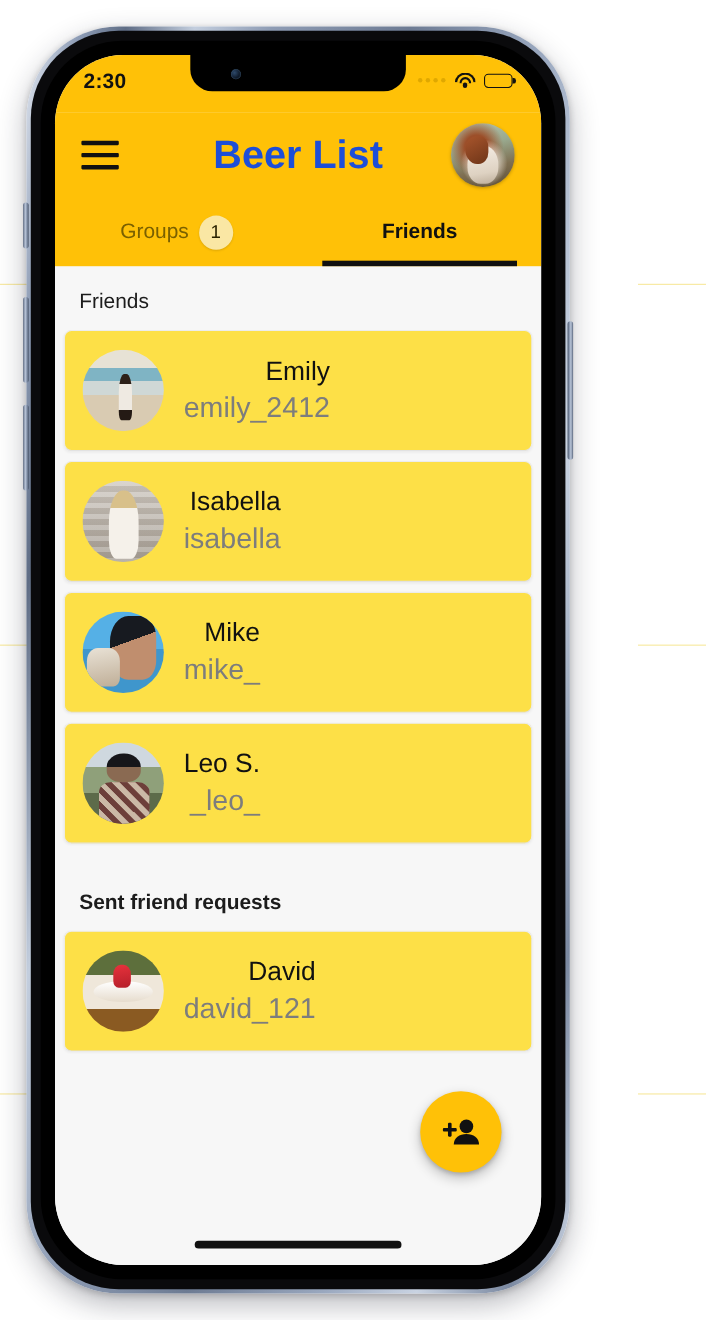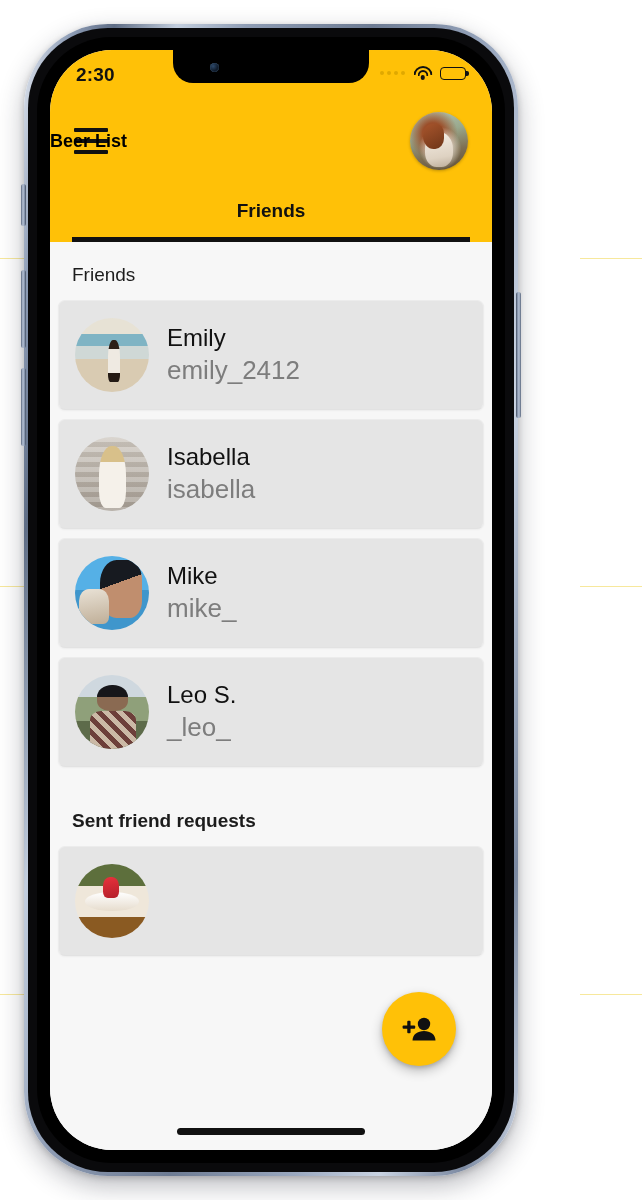--- a/index.html
+++ b/index.html
@@ -89,22 +89,22 @@
 
   
   .appbar {
     position:absolute; top:52px; left:0; right:0; height:78px;
     background:#FFC107; z-index:20;
     display:flex; align-items:center; padding:0 24px;
   }
   .hamburger { width:34px; height:26px; display:flex; flex-direction:column; justify-content:space-between; cursor:pointer; }
   .hamburger i { display:block; height:4px; background:#111; border-radius:1px; }
   .appbar-title {
-    position:absolute; left:0; right:0; 
-    font-size:18px; font-weight:bold; color:#000000; pointer-events:none;
+    position:absolute; left:0; right:0; text-align:center;
+    font-size:36px; font-weight:bold; color:#1d4ed8; pointer-events:none;
   }
   .avatar-header {
     margin-left:auto; width:58px; height:58px; border-radius:50%;
     overflow:hidden; position:relative; z-index:5;
     box-shadow:0 1px 3px rgba(0,0,0,.25);
   }
 
   
   .tabs {
     position:absolute; top:130px; left:0; right:0; height:62px;
@@ -128,24 +128,24 @@
 
   
   .content {
     position:absolute; top:192px; left:0; right:0; bottom:0;
     background:#f7f7f7; overflow:hidden;
   }
   .section-title {
     padding:22px 22px 14px 22px; font-size:19px; color:#1c1c1c;
   }
   .card {
-    background:#e5e5e5; margin:0 8px 9px 8px; border-radius:7px;
+    background:#fde047; margin:0 8px 9px 8px; border-radius:7px;
     border:1px solid #ececec; border-bottom-color:#e2e2e2;
     box-shadow:0 1px 2px rgba(0,0,0,.045);
-    display:flex; align-items:center; padding:17px 16px; cursor:pointer;
+    display:flex; align-items:center; padding:17px 16px; cursor:pointer;text-align:right;
   }
   .row-avatar {
     width:74px; height:74px; border-radius:50%; overflow:hidden;
     flex:none; position:relative; margin-right:18px;
   }
   .row-text { display:flex; flex-direction:column; gap:5px; min-width:0; }
   .row-name { font-size:24px; color:#111; line-height:1.1; }
   .row-user { font-size:26px; color:#7d7d7d; line-height:1.1; }
 
   
@@ -279,20 +279,24 @@
                 <i></i>
                 <i></i>
             </div>
             <div class="appbar-title">Beer List</div>
             <div class="avatar-header">
               <span class="ph ph-self"></span>
             </div>
           </div>
 
           <div class="tabs">
+            <div class="tab">
+              <span>Groups</span>
+              <span class="tab-badge">1</span>
+            </div>
             <div class="tab active">
               <span>Friends</span>
               <span class="underline"></span>
             </div>
           </div>
 
           <div class="content">
 
             <div class="section-title">Friends</div>
 
@@ -334,20 +338,24 @@
                 <span class="row-name">Leo S.</span>
                 <span class="row-user">_leo_</span>
               </div>
             </div>
 
             <div class="section-title" style="padding-top:34px;font-weight:bold;">Sent friend requests</div>
 
             <div class="card">
               <div class="row-avatar">
                 <span class="ph ph-david"></span>
+              </div>
+              <div class="row-text">
+                <span class="row-name">David</span>
+                <span class="row-user">david_121</span>
               </div>
             </div>
 
             <button class="fab" aria-label="Add friend">
               <svg width="34" height="28" viewBox="0 0 34 28">
                 <circle cx="22" cy="9" r="6.2" fill="#111"></circle>
                 <path d="M10.5 25.5c0-6.2 5.2-9.6 11.5-9.6s11.5 3.4 11.5 9.6z" fill="#111"></path>
                 <rect x="0.6" y="10.4" width="12.6" height="3.3" rx="1" fill="#111"></rect>
                 <rect x="5.25" y="5.75" width="3.3" height="12.6" rx="1" fill="#111"></rect>
               </svg>

